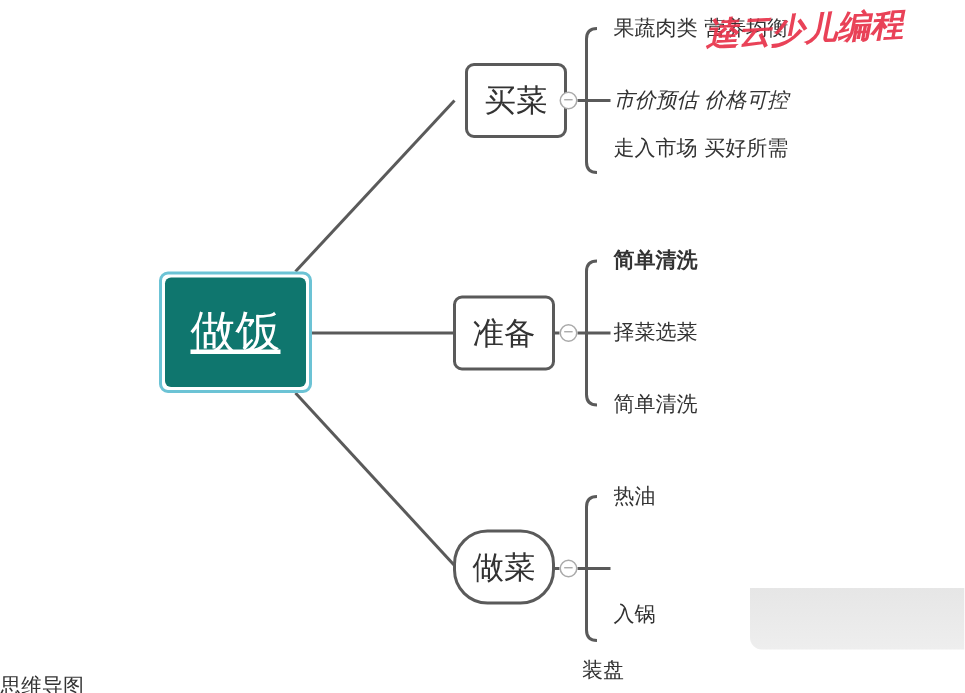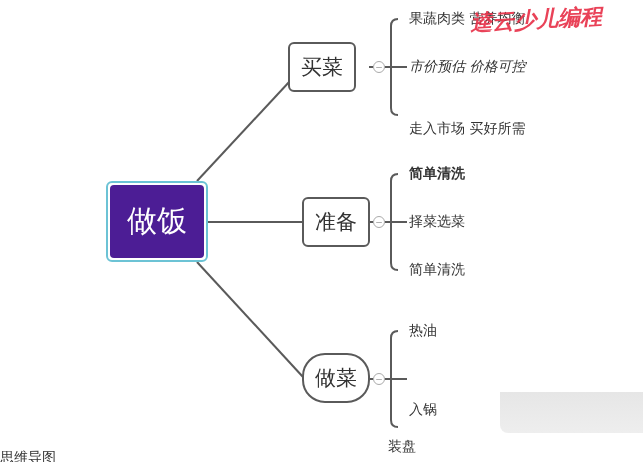--- a/index.html
+++ b/index.html
@@ -1,23 +1,23 @@
 <!DOCTYPE html>
 <html><head>
 <meta charset="utf-8">
 <style>
   html, body { margin:0; padding:0; }
   body { width:643px; height:462px; background:#ffffff; position:relative; overflow:hidden;
          font-family:"DejaVu Sans", sans-serif; color:#333; }
   svg.lines { position:absolute; left:0; top:0; }
   .root { position:absolute; left:106px; top:181px; width:102px; height:81px;
           border:2px solid #6cc3d5; border-radius:6px; box-sizing:border-box; padding:2px; background:#fff; }
-  .root-inner { width:100%; height:100%; background:#4c1d95; border-radius:4px;
+  .root-inner { width:100%; height:100%; background:#0f766e; border-radius:4px;
                 display:flex; align-items:center; justify-content:center;
-                color:#fff; font-size:30px; }
+                color:#fff; font-size:30px;text-decoration:underline; }
   .branch { position:absolute; width:68px; height:50px; border:2px solid #5a5a5a; border-radius:6px;
             box-sizing:border-box; background:#fff; display:flex; align-items:center; justify-content:center;
             font-size:21px; color:#333; }
   .collapse { position:absolute; width:12px; height:12px; border:1px solid #aaa; border-radius:50%;
               background:#fff; box-sizing:border-box; display:flex; align-items:center; justify-content:center;
               font-size:9px; color:#999; line-height:1; }
   .leaf { position:absolute; font-size:14px; color:#333; white-space:nowrap; }
   .caption { position:absolute; left:0; top:449px; font-size:14px; color:#333; }
   .watermark { position:absolute; left:470px; top:5px; font-size:22px; font-weight:bold; color:#e8334a;
                font-style:italic; transform:rotate(-3deg); opacity:0.92; }
@@ -41,25 +41,25 @@
     <line x1="369" y1="379" x2="373" y2="379"></line>
     <line x1="385" y1="379" x2="407" y2="379"></line>
     <path d="M398 331 Q391 331 391 338 L391 420 Q391 427 398 427"></path>
   </g>
 </svg>
 
 <div class="root">
   <div class="root-inner">做饭</div>
 </div>
 
-<div class="branch" style="left:288px;top:42px;">买菜</div>
+<div class="branch" style="left:310px;top:42px;">买菜</div>
 <div class="collapse" style="left:373px;top:61px;">−</div>
 <div class="leaf" style="left:409px;top:10px;">果蔬肉类 营养均衡</div>
 <div class="leaf" style="left:409px;top:58px;font-style:italic;">市价预估 价格可控</div>
-<div class="leaf" style="left:409px;top:120px;">走入市场 买好所需</div>
+<div class="leaf" style="left:409px;top:90px;">走入市场 买好所需</div>
 
 <div class="branch" style="left:302px;top:197px;">准备</div>
 <div class="collapse" style="left:373px;top:216px;">−</div>
 <div class="leaf" style="left:409px;top:165px;font-weight:bold;">简单清洗</div>
 <div class="leaf" style="left:409px;top:213px;">择菜选菜</div>
 <div class="leaf" style="left:409px;top:261px;">简单清洗</div>
 
 <div class="branch" style="left:302px;top:353px;border-radius:23px;">做菜</div>
 <div class="collapse" style="left:373px;top:373px;">−</div>
 <div class="leaf" style="left:409px;top:322px;">热油</div>

